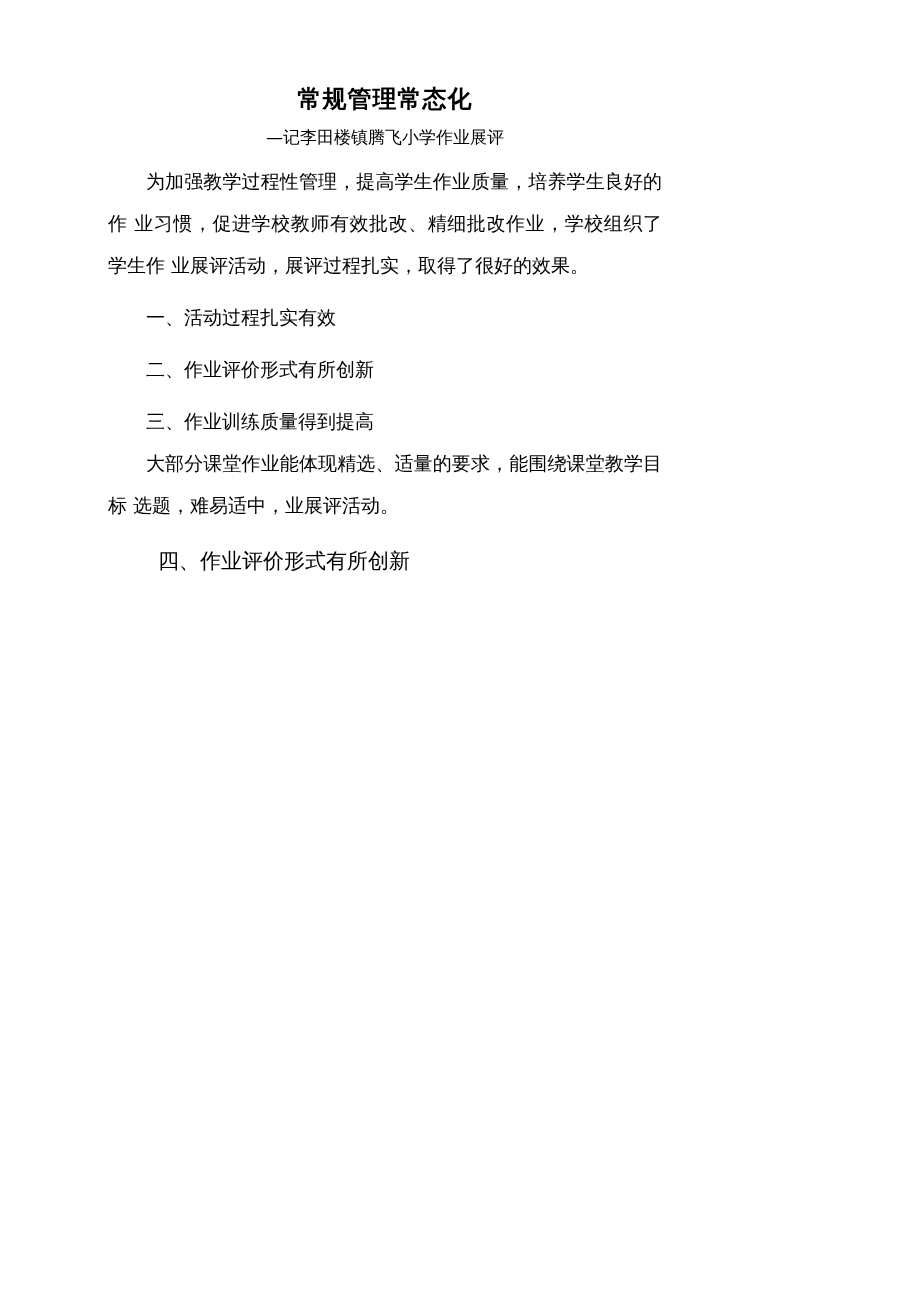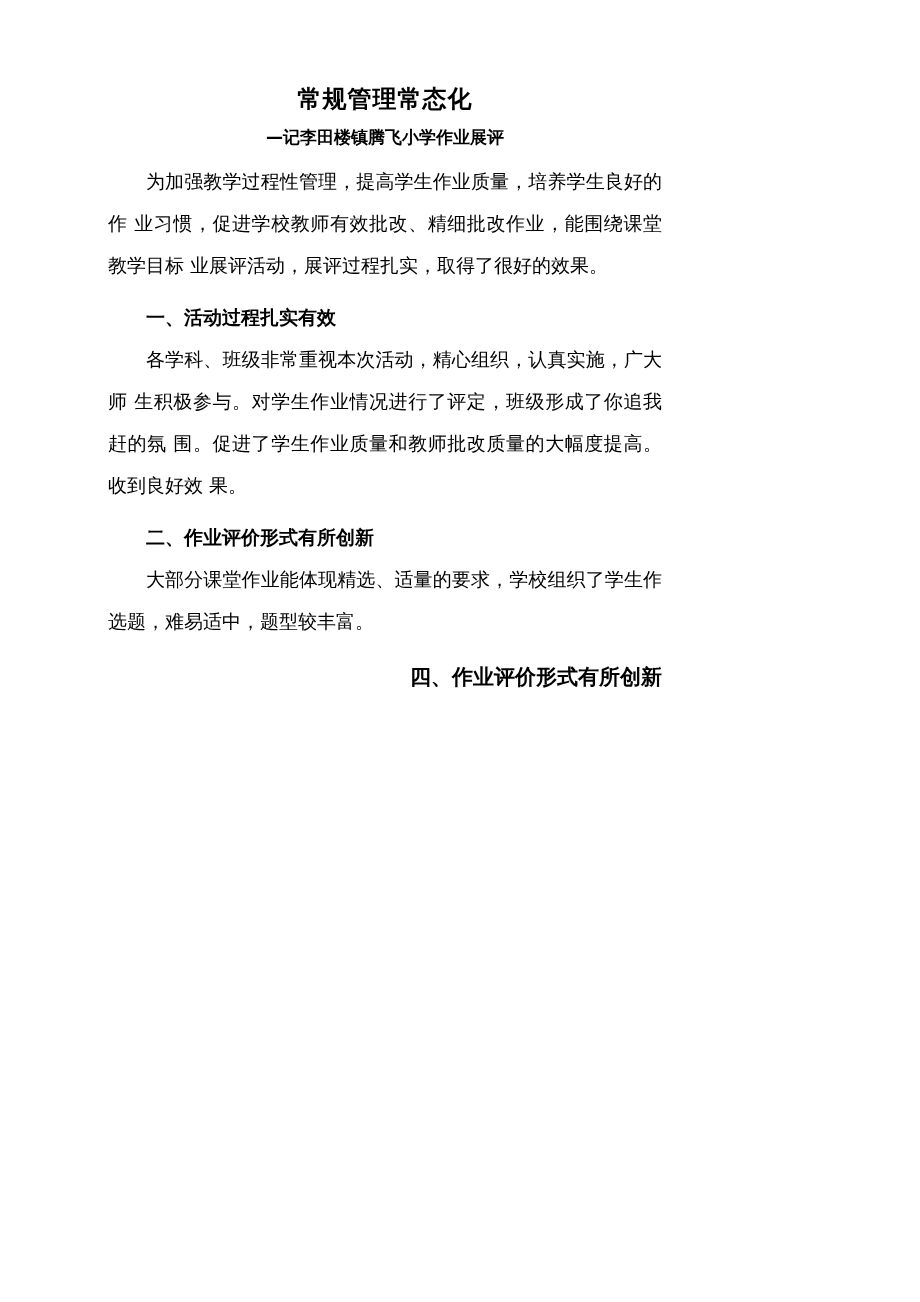--- a/index.html
+++ b/index.html
@@ -26,59 +26,58 @@
     text-align: center;
     font-size: 24px;
     font-weight: bold;
     letter-spacing: 1px;
     line-height: 34px;
     margin: 0 0 6px 0;
   }
   .doc-subtitle {
     text-align: center;
     font-size: 17px;
-    font-weight: bold;
+    font-weight: normal;
     line-height: 30px;
     margin: 0 0 8px 0;
   }
   .body-para {
     font-size: 19px;
     line-height: 42px;
     text-align: justify;
     text-justify: inter-ideograph;
     margin: 0;
     text-indent: 38px;
   }
   .section-heading {
     font-size: 19px;
-    font-weight: bold;
+    font-weight: normal;
     line-height: 42px;
     margin: 10px 0 0 0;
     text-indent: 38px;
   }
   .section-heading.last {
     font-size: 21px;
     text-indent: 50px;
     margin-top: 14px;
-    text-align: right;
   }
 </style>
 </head>
 <body>
 
 <div class="page">
 
   <h1 class="doc-title">常规管理常态化</h1>
 
   <div class="doc-subtitle">—记李田楼镇腾飞小学作业展评</div>
 
-  <p class="body-para">为加强教学过程性管理，提高学生作业质量，培养学生良好的作 业习惯，促进学校教师有效批改、精细批改作业，能围绕课堂教学目标 业展评活动，展评过程扎实，取得了很好的效果。</p>
+  <p class="body-para">为加强教学过程性管理，提高学生作业质量，培养学生良好的作 业习惯，促进学校教师有效批改、精细批改作业，学校组织了学生作 业展评活动，展评过程扎实，取得了很好的效果。</p>
 
   <h2 class="section-heading">一、活动过程扎实有效</h2>
-  <p class="body-para">各学科、班级非常重视本次活动，精心组织，认真实施，广大师 生积极参与。对学生作业情况进行了评定，班级形成了你追我赶的氛 围。促进了学生作业质量和教师批改质量的大幅度提高。收到良好效 果。</p>
 
   <h2 class="section-heading">二、作业评价形式有所创新</h2>
 
-  <p class="body-para">大部分课堂作业能体现精选、适量的要求，学校组织了学生作 选题，难易适中，题型较丰富。</p>
+  <h2 class="section-heading">三、作业训练质量得到提高</h2>
+  <p class="body-para">大部分课堂作业能体现精选、适量的要求，能围绕课堂教学目标 选题，难易适中，业展评活动。</p>
 
   <h2 class="section-heading last">四、作业评价形式有所创新</h2>
 
 </div>
 
 </body></html>

